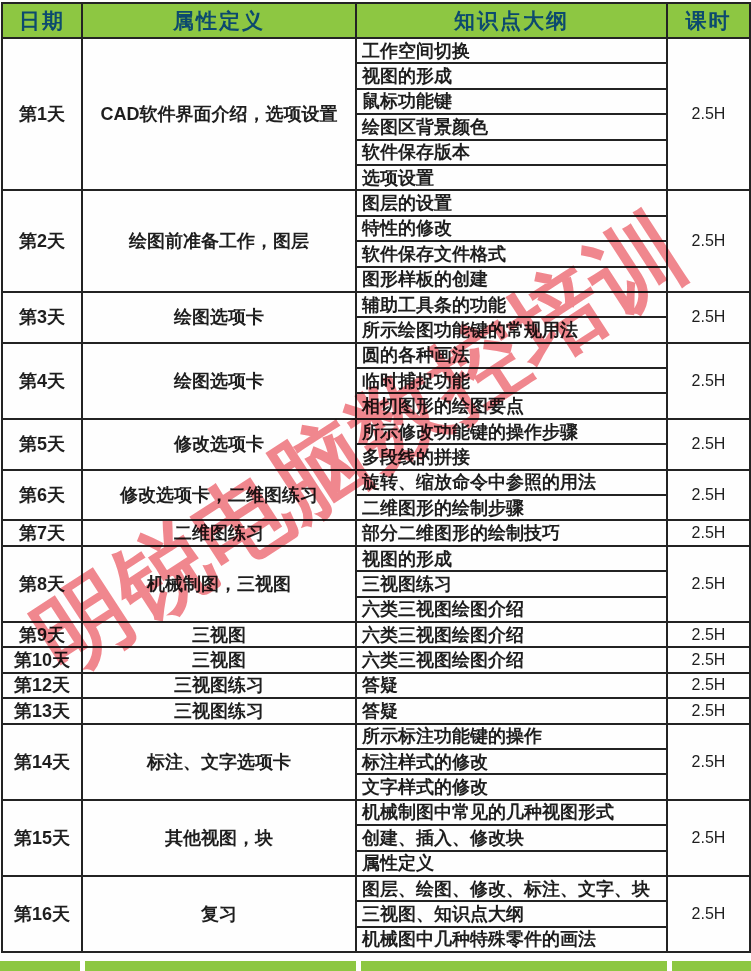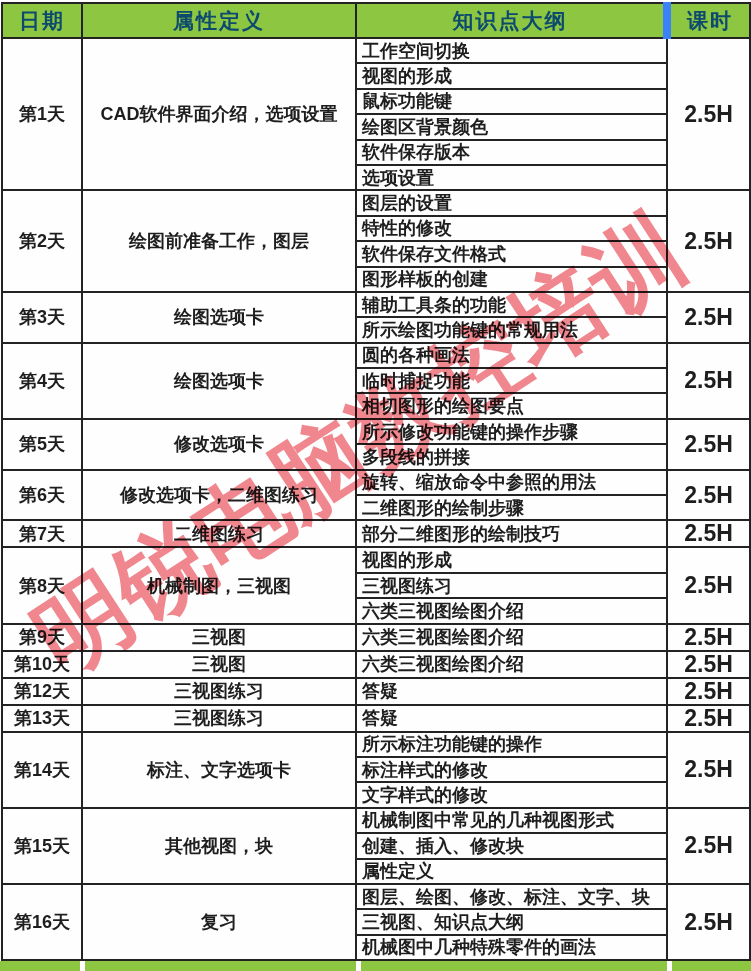--- a/index.html
+++ b/index.html
@@ -33,32 +33,32 @@
   .schedule thead tr { height: 35px; }
   .schedule tbody tr { height: 25.4px; }
   .schedule th {
     background: #8dc742;
     color: #0c4a6e;
     font-size: 21px;
     font-weight: bold;
     letter-spacing: 2px;
     text-align: center;
   }
-  .schedule th.hours-col { border-left: 8px solid #3b82f6; margin-left: 12px; }
+  .schedule th.hours-col { border-left: 1px solid #3b82f6; margin-left: 12px; }
   .schedule td {
     font-size: 18px;
     font-weight: 600;
     color: #1e1e1e;
     background: #fefefe;
   }
   .schedule td.day, .schedule td.content, .schedule td.hours {
     text-align: center;
     border-radius: 8px;
   }
-  .schedule td.hours { font-weight: 700; font-size: 23px; }
+  .schedule td.hours { font-weight: 400; font-size: 16px; }
   .schedule td.topic {
     text-align: left;
     padding: 0 2px 0 5px;
   }
   .watermark {
     position: absolute;
     left: 45px;
     top: 594px;
     transform: rotate(-33deg);
     transform-origin: 0 50%;

